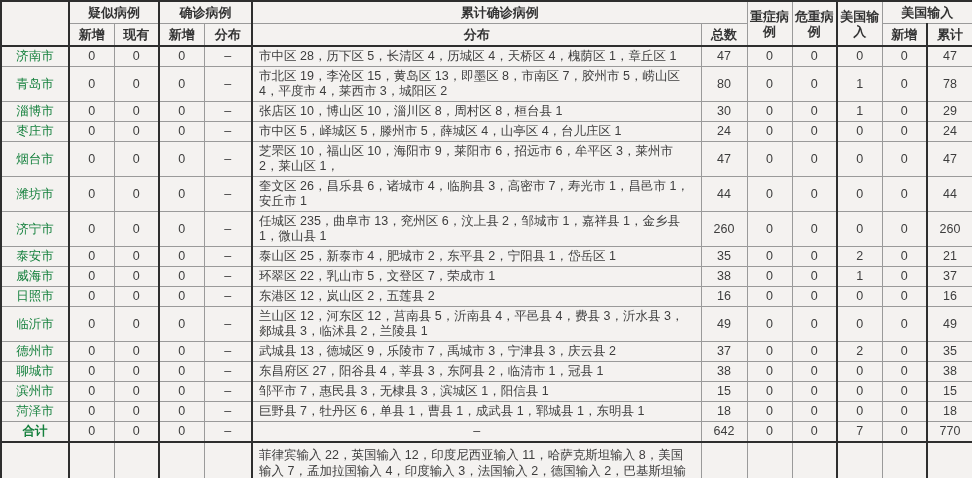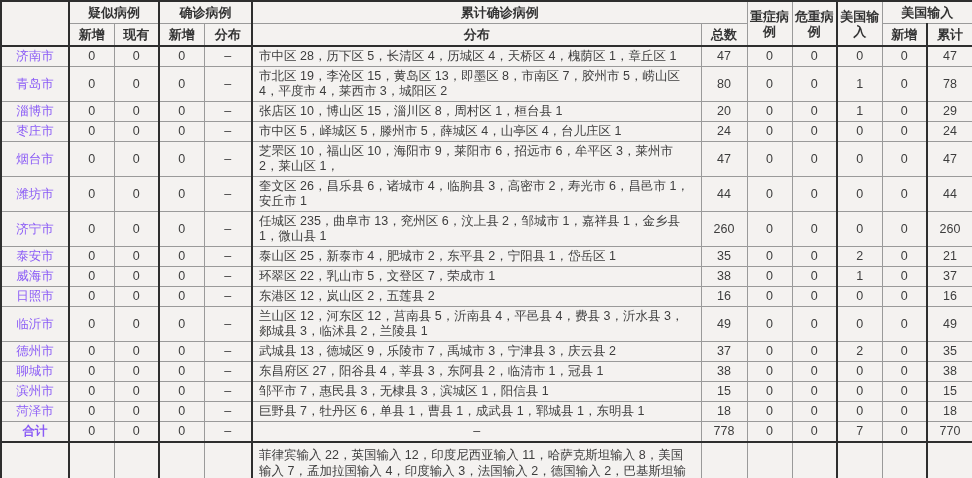--- a/index.html
+++ b/index.html
@@ -37,21 +37,21 @@
   tbody tr td:nth-child(2),
   tbody tr td:nth-child(4),
   tbody tr td:nth-child(6),
   tbody tr td:nth-child(10),
   tbody tr td:nth-child(12) { border-left: 2px solid #2e2e2e; }
   
   tbody tr:first-child td { border-top: 2px solid #2e2e2e; }
   
   tr.total-row td { border-bottom: 2px solid #2e2e2e; }
   td.dist { text-align: left; padding: 2px 6px; }
-  td.city { color: #8b5cf6; }
+  td.city { color: #15803d; }
   .bold { font-weight: bold; }
   tr.import-row td { padding-top: 4px; padding-bottom: 4px; }
   tr.import-row td.dist { line-height: 16px; }
 </style>
 </head>
 <body>
 
 <div class="page">
   <table class="stats">
     <colgroup>
@@ -118,22 +118,22 @@
           <td class="num">1</td>
           <td class="num">0</td>
           <td class="num">78</td>
         </tr>
         <tr>
           <td class="city">淄博市</td>
           <td class="num">0</td>
           <td class="num">0</td>
           <td class="num">0</td>
           <td class="num">–</td>
-          <td class="dist">张店区 10，博山区 15，淄川区 8，周村区 1，桓台县 1</td>
-          <td class="num">20</td>
+          <td class="dist">张店区 10，博山区 10，淄川区 8，周村区 8，桓台县 1</td>
+          <td class="num">30</td>
           <td class="num">0</td>
           <td class="num">0</td>
           <td class="num">1</td>
           <td class="num">0</td>
           <td class="num">29</td>
         </tr>
         <tr>
           <td class="city">枣庄市</td>
           <td class="num">0</td>
           <td class="num">0</td>
@@ -160,21 +160,21 @@
           <td class="num">0</td>
           <td class="num">0</td>
           <td class="num">47</td>
         </tr>
         <tr>
           <td class="city">潍坊市</td>
           <td class="num">0</td>
           <td class="num">0</td>
           <td class="num">0</td>
           <td class="num">–</td>
-          <td class="dist">奎文区 26，昌乐县 6，诸城市 4，临朐县 3，高密市 2，寿光市 6，昌邑市 1，安丘市 1</td>
+          <td class="dist">奎文区 26，昌乐县 6，诸城市 4，临朐县 3，高密市 7，寿光市 1，昌邑市 1，安丘市 1</td>
           <td class="num">44</td>
           <td class="num">0</td>
           <td class="num">0</td>
           <td class="num">0</td>
           <td class="num">0</td>
           <td class="num">44</td>
         </tr>
         <tr>
           <td class="city">济宁市</td>
           <td class="num">0</td>
@@ -301,21 +301,21 @@
           <td class="num">0</td>
           <td class="num">18</td>
         </tr>
         <tr class="total-row">
           <td class="city bold">合计</td>
           <td class="num">0</td>
           <td class="num">0</td>
           <td class="num">0</td>
           <td class="num">–</td>
           <td class="num">–</td>
-          <td class="num">778</td>
+          <td class="num">642</td>
           <td class="num">0</td>
           <td class="num">0</td>
           <td class="num">7</td>
           <td class="num">0</td>
           <td class="num">770</td>
         </tr>
         <tr class="import-row">
           <td class="city bold">境外输入</td>
           <td class="num">0</td>
           <td class="num">0</td>

